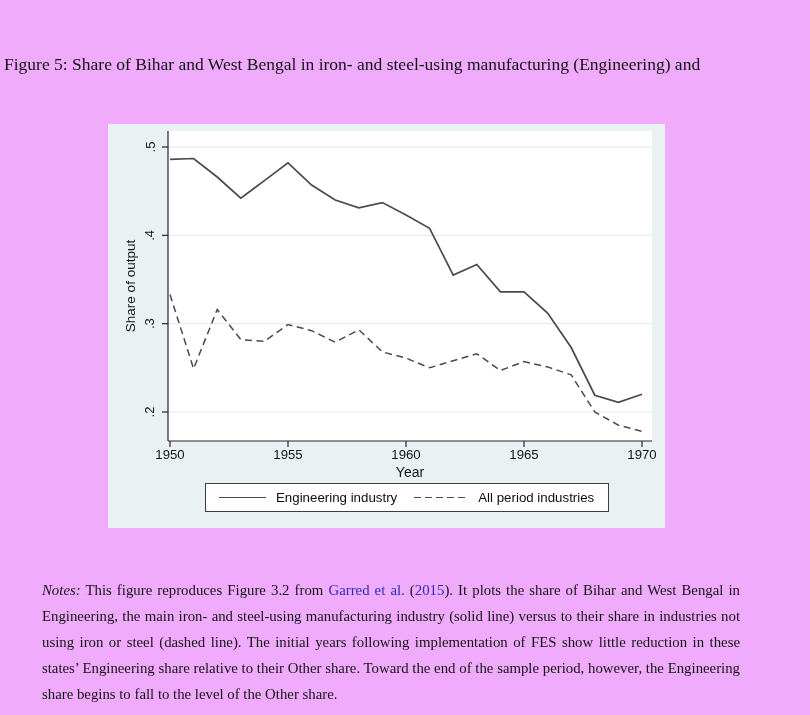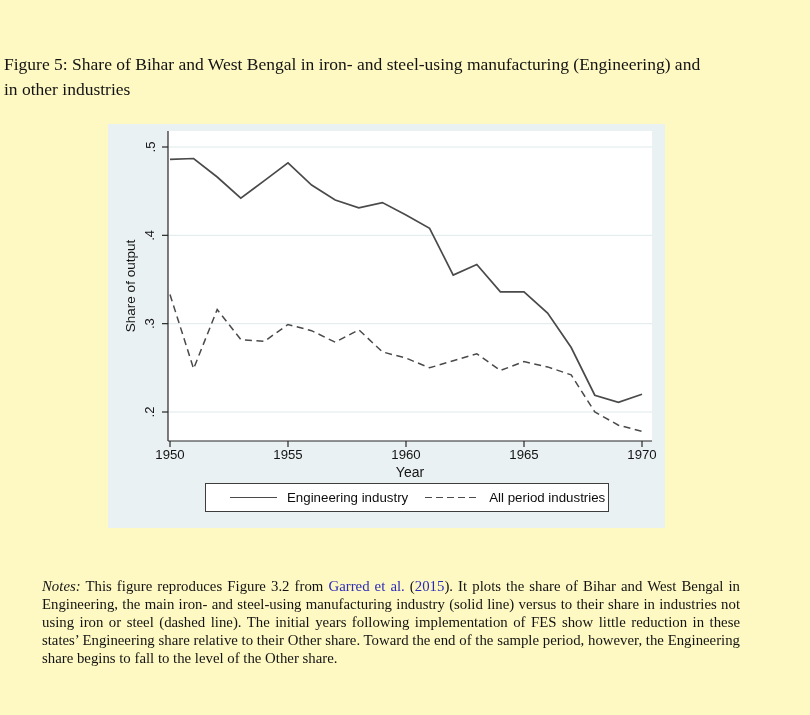--- a/index.html
+++ b/index.html
@@ -1,20 +1,20 @@
 <!DOCTYPE html>
 <html><head>
 <meta charset="utf-8">
 <style>
   html, body { margin: 0; padding: 0; background: #ffffff; }
   #page {
     position: relative;
     width: 810px;
     height: 715px;
-    background: #fef9c3;
+    background: #f0abfc;
     font-family: "Liberation Serif", serif;
     color: #111111;
     overflow: hidden;
   }
   
   #figure-caption {
     position: absolute;
     left: 4px;
     top: 52px;
     width: 802px;
@@ -42,21 +42,21 @@
     position: absolute;
     left: 97px;
     top: 359px;
     width: 404px;
     height: 29px;
     box-sizing: border-box;
     background: #ffffff;
     border: 1px solid #3d3d3d;
     display: flex;
     align-items: center;
-    padding-left: 24px;
+    padding-left: 13px;
     font-family: "Liberation Sans", sans-serif;
     font-size: 13.3px;
     color: #0d0d0d;
   }
   .legend-sample-solid {
     width: 47px; height: 0;
     border-top: 1.7px solid #4a4a4a;
     margin-right: 10px;
   }
   .legend-sample-dashed {
@@ -64,35 +64,34 @@
     background: repeating-linear-gradient(90deg, #4a4a4a 0 7px, transparent 7px 11px);
     margin-left: 17px; margin-right: 10px;
   }
   
   #notes-block {
     position: absolute;
     left: 42px;
     top: 577px;
     width: 698px;
     font-size: 14.8px;
-    line-height: 18px;
+    line-height: 26px;
     text-align: justify;
     color: #131313;
   }
   .notes-label { font-style: italic; }
   .cite-link { cursor: pointer; }
 </style>
 </head>
 <body>
 
 <div id="page">
 
   <div id="figure-caption">
     <div class="cap-line">Figure 5: Share of Bihar and West Bengal in iron- and steel-using manufacturing (Engineering) and</div>
-    <div class="cap-line">in other industries</div>
   </div>
 
   <div id="chart-region">
     <svg id="chart-svg" width="557" height="404" viewBox="0 0 557 404">
         <rect x="60" y="7" width="484" height="310" fill="#FFFFFF"></rect>
         <line x1="60" y1="287.999" x2="544" y2="287.999" stroke="#DEE9EB" stroke-width="1"></line>
         <line x1="60" y1="199.66600000000003" x2="544" y2="199.66600000000003" stroke="#DEE9EB" stroke-width="1"></line>
         <line x1="60" y1="111.33299999999998" x2="544" y2="111.33299999999998" stroke="#DEE9EB" stroke-width="1"></line>
         <line x1="60" y1="23" x2="544" y2="23" stroke="#DEE9EB" stroke-width="1"></line>
         <line x1="60" y1="7" x2="60" y2="317" stroke="#262626" stroke-width="1.2"></line>

